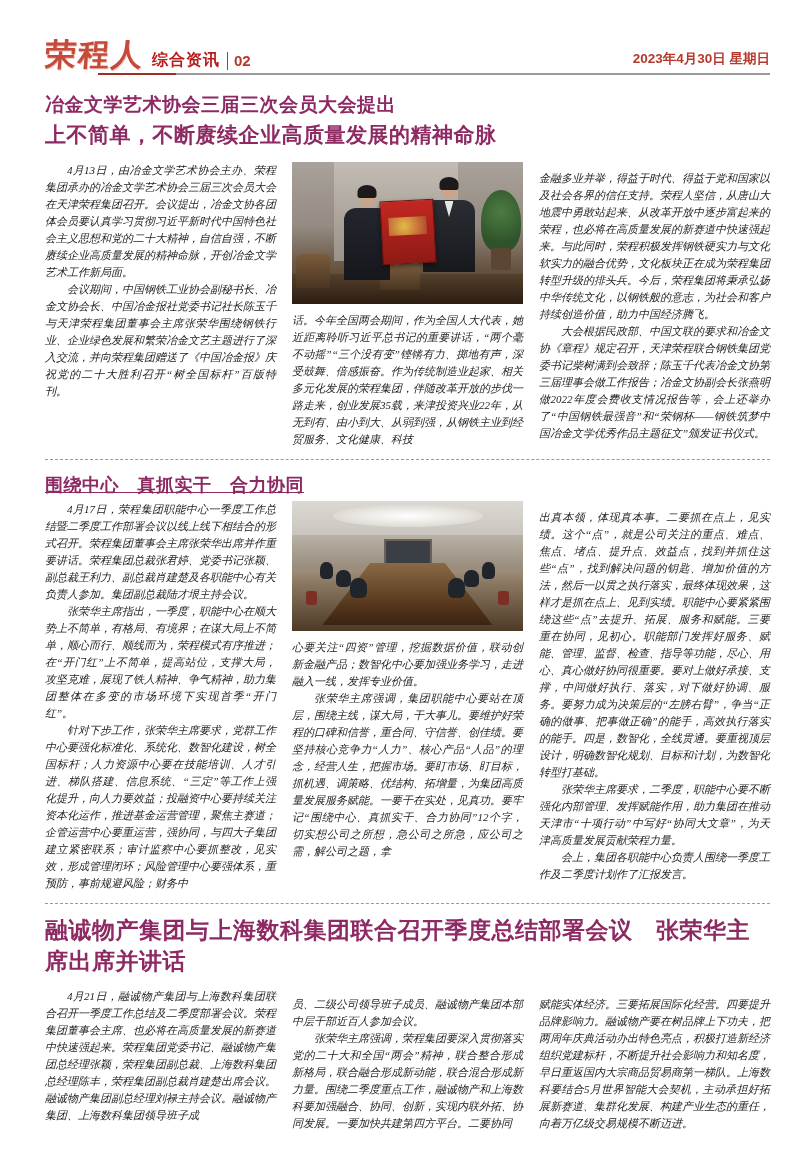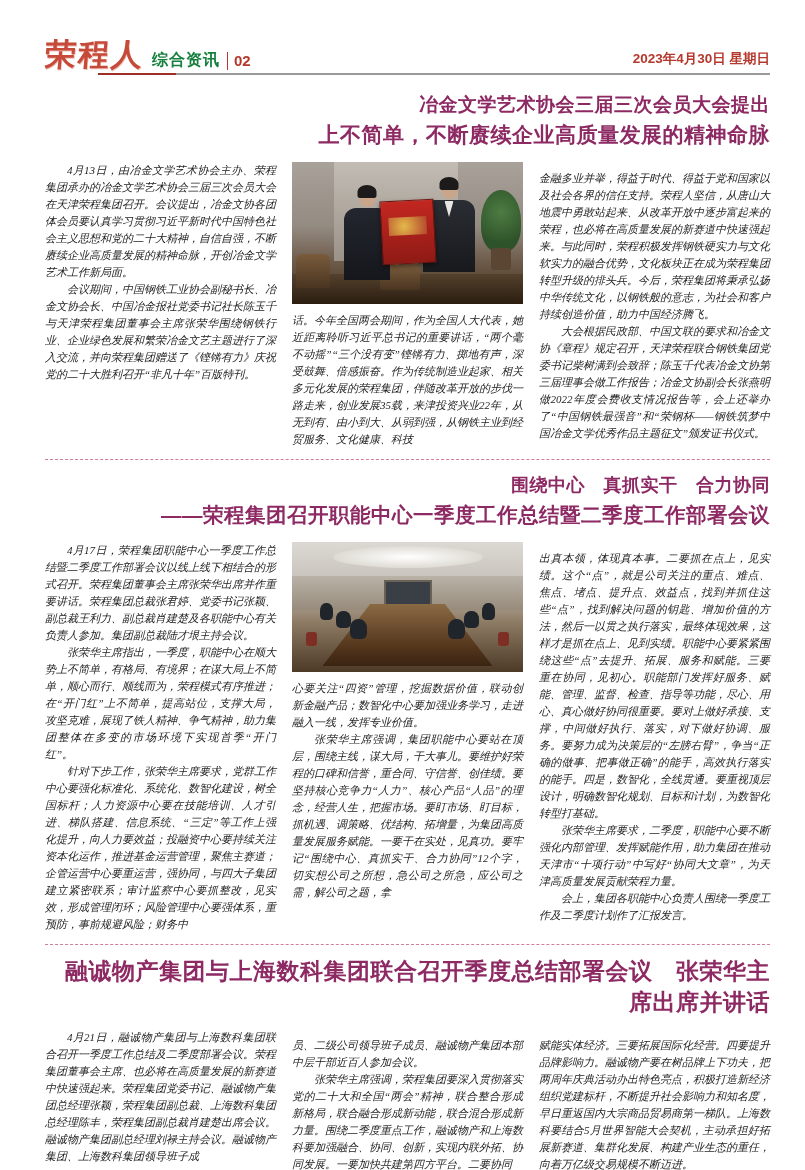--- a/index.html
+++ b/index.html
@@ -9,34 +9,34 @@
     font-family:"Liberation Serif","DejaVu Serif",serif;color:#1d1d1d;
   }
   
   .mast{display:flex;align-items:flex-end;height:34px;position:relative;}
   .logo{
     font-family:"Liberation Serif",serif;font-weight:700;font-size:31px;line-height:30px;
     color:#c64a3a;letter-spacing:2px;transform:skewX(-5deg);
     text-shadow:1px 1px 0 #efc0b6;
   }
   .section{font-family:"Liberation Sans",sans-serif;font-weight:700;font-size:16px;
-    color:#15803d;margin-left:8px;letter-spacing:1px;line-height:20px;}
+    color:#b91c1c;margin-left:8px;letter-spacing:1px;line-height:20px;}
   .vdiv{width:1px;height:18px;background:#b5382c;margin:0 6px 0 7px;}
   .pagenum{font-family:"Liberation Sans",sans-serif;font-size:15px;color:#b5382c;line-height:19px;font-weight:bold;}
   .date{margin-left:auto;font-family:"Liberation Sans",sans-serif;font-weight:700;
     font-size:13.5px;color:#b5382c;line-height:18px;padding-bottom:2px;}
   .rule{display:flex;height:3px;margin-top:3px;}
   .rule-red{width:78px;margin-left:53px;background:#9e2f24;height:2px;}
   .rule-gray{flex:1;background:#9a9a9a;height:2px;}
   
-  .t{font-family:"Liberation Sans",sans-serif;color:#8d2963;text-align:right;
+  .t{font-family:"Liberation Sans",sans-serif;color:#8d2963;text-align:left;
      font-weight:700;margin:0;letter-spacing:.5px;}
   .a1-t1{font-size:19px;margin:16px 0 3px;}
   .a1-t2{font-size:21px;margin:0 0 13px;}
-  .a2-t1{font-size:18px;margin:13px 0 4px;}
+  .a2-t1{font-size:18px;margin:13px 0 4px;text-decoration:underline;}
   .a2-t2{font-size:20.5px;margin:0 0 13px;}
   .a3-t {font-size:23px;margin:11px 0 11px;font-family:Liberation Mono, monospace;}
   
   .cols{display:flex;gap:16px;}
   .col{flex:1 1 0;min-width:0;}
   .col p{
     margin:0;font-size:11px;line-height:17px;text-align:justify;
     text-indent:2em;text-justify:inter-ideograph;font-style:italic;
   }
   .col p.cont{text-indent:0;margin-top:8px;}
@@ -111,21 +111,21 @@
       <span class="rule-gray"></span>
     </div>
   </header>
 
   <section>
     <h2 class="t a1-t1">冶金文学艺术协会三届三次会员大会提出</h2>
     <h1 class="t a1-t2">上不简单，不断赓续企业高质量发展的精神命脉</h1>
     <div class="cols">
       <div class="col">
         <p>4月13日，由冶金文学艺术协会主办、荣程集团承办的冶金文学艺术协会三届三次会员大会在天津荣程集团召开。会议提出，冶金文协各团体会员要认真学习贯彻习近平新时代中国特色社会主义思想和党的二十大精神，自信自强，不断赓续企业高质量发展的精神命脉，开创冶金文学艺术工作新局面。</p>
-        <p>会议期间，中国钢铁工业协会副秘书长、冶金文协会长、中国冶金报社党委书记社长陈玉千与天津荣程集团董事会主席张荣华围绕钢铁行业、企业绿色发展和繁荣冶金文艺主题进行了深入交流，并向荣程集团赠送了《铿锵有力》庆祝党的二十大胜利召开“非凡十年”百版特刊。</p>
+        <p>会议期间，中国钢铁工业协会副秘书长、冶金文协会长、中国冶金报社党委书记社长陈玉千与天津荣程集团董事会主席张荣华围绕钢铁行业、企业绿色发展和繁荣冶金文艺主题进行了深入交流，并向荣程集团赠送了《中国冶金报》庆祝党的二十大胜利召开“树全国标杆”百版特刊。</p>
       </div>
       <div class="col">
         <div class="photo photo1">
           <div class="ph-wall"></div>
           <div class="ph-plant"></div>
           <div class="ph-pot"></div>
           <div class="ph-table"></div>
           <div class="ph-chair c1"></div>
           <div class="ph-chair c2"></div>
           <div class="ph-person ph-left">
@@ -149,21 +149,20 @@
         <p class="cont">金融多业并举，得益于时代、得益于党和国家以及社会各界的信任支持。荣程人坚信，从唐山大地震中勇敢站起来、从改革开放中逐步富起来的荣程，也必将在高质量发展的新赛道中快速强起来。与此同时，荣程积极发挥钢铁硬实力与文化软实力的融合优势，文化板块正在成为荣程集团转型升级的排头兵。今后，荣程集团将秉承弘扬中华传统文化，以钢铁般的意志，为社会和客户持续创造价值，助力中国经济腾飞。</p>
         <p>大会根据民政部、中国文联的要求和冶金文协《章程》规定召开，天津荣程联合钢铁集团党委书记柴树满到会致辞；陈玉千代表冶金文协第三届理事会做工作报告；冶金文协副会长张燕明做2022年度会费收支情况报告等，会上还举办了“中国钢铁最强音”和“荣钢杯——钢铁筑梦中国冶金文学优秀作品主题征文”颁发证书仪式。</p>
       </div>
     </div>
   </section>
 
   <div class="sep"></div>
 
   <section>
     <h2 class="t a2-t1">围绕中心　真抓实干　合力协同</h2>
-    <h1 class="t a2-t2">——荣程集团召开职能中心一季度工作总结暨二季度工作部署会议</h1>
     <div class="cols">
       <div class="col">
         <p>4月17日，荣程集团职能中心一季度工作总结暨二季度工作部署会议以线上线下相结合的形式召开。荣程集团董事会主席张荣华出席并作重要讲话。荣程集团总裁张君婷、党委书记张颖、副总裁王利力、副总裁肖建楚及各职能中心有关负责人参加。集团副总裁陆才垠主持会议。</p>
         <p>张荣华主席指出，一季度，职能中心在顺大势上不简单，有格局、有境界；在谋大局上不简单，顺心而行、顺线而为，荣程模式有序推进；在“开门红”上不简单，提高站位，支撑大局，攻坚克难，展现了铁人精神、争气精神，助力集团整体在多变的市场环境下实现首季“开门红”。</p>
         <p>针对下步工作，张荣华主席要求，党群工作中心要强化标准化、系统化、数智化建设，树全国标杆；人力资源中心要在技能培训、人才引进、梯队搭建、信息系统、“三定”等工作上强化提升，向人力要效益；投融资中心要持续关注资本化运作，推进基金运营管理，聚焦主赛道；企管运营中心要重运营，强协同，与四大子集团建立紧密联系；审计监察中心要抓整改，见实效，形成管理闭环；风险管理中心要强体系，重预防，事前规避风险；财务中</p>
       </div>
       <div class="col">
         <div class="photo photo2">
           <div class="p2-light"></div>
           <div class="p2-wall"></div>

